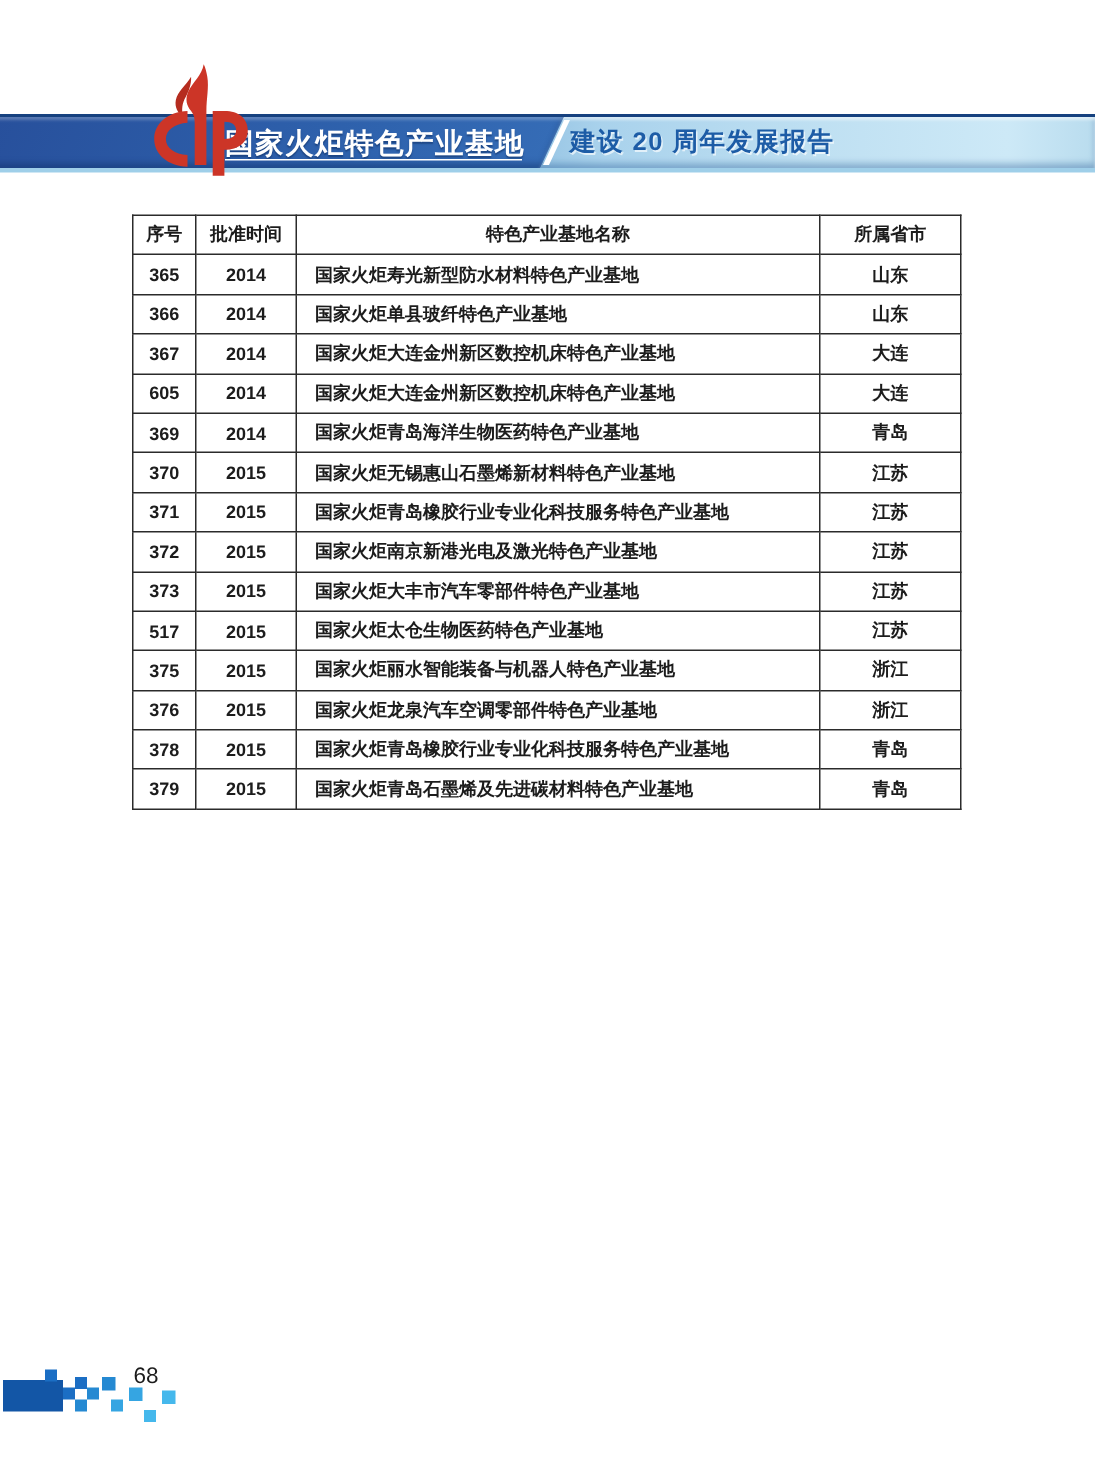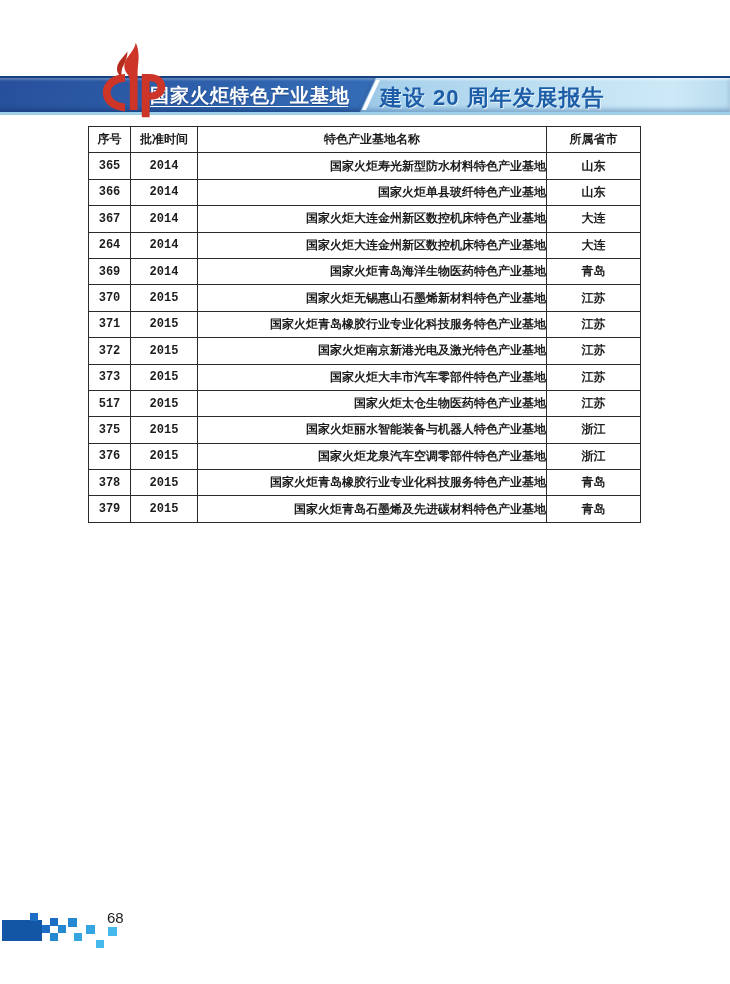--- a/index.html
+++ b/index.html
@@ -43,56 +43,55 @@
     font-size:19px;font-weight:bold;color:#ffffff;
     letter-spacing:1px;white-space:nowrap;
     text-shadow:0 1px 1px rgba(10,40,90,.5);
   }
   .title-underline{
     position:absolute;left:150px;top:28px;width:198px;height:1px;
     background:#ffffff;
   }
   .band-title-right{
     position:absolute;left:380px;top:5px;
-    font-size:22px;font-weight:bold;color:#1d5ca6;
+    font-size:17px;font-weight:bold;color:#1d5ca6;
     letter-spacing:1px;white-space:nowrap;
     text-shadow:1px 1px 0 rgba(255,255,255,.65);
   }
   .logo{
     position:absolute;left:95px;top:42px;width:72px;height:76px;
   }
 
   
   .base-table{
-    position:absolute;left:88px;top:126px;
+    position:absolute;left:88px;top:143px;
     border-collapse:collapse;table-layout:fixed;
     width:552px;
-    font-family:Liberation Mono, monospace;
   }
   .base-table td,.base-table th{
     border:1px solid #2b2b2b;
     height:25.4px;
     font-size:12px;
     font-weight:bold;
     color:#1c1c1c;
     text-align:center;
     vertical-align:middle;
     padding:0;
     overflow:hidden;
     white-space:nowrap;
   }
   .base-table td.cell-name{
-    text-align:right;
+    text-align:left;
     padding-left:12px;
   }
 
   
   .page-number{
     position:absolute;left:89px;top:909px;
-    font-size:15px;color:#1c1c1c;font-weight:normal;margin-left:18px;
+    font-size:15px;color:#1c1c1c;font-weight:normal;
   }
   .pixel-mosaic{
     position:absolute;left:0;top:908px;width:122px;height:48px;
   }
   .px1{fill:#1356a6;} .px2{fill:#1b6ec4;} .px3{fill:#2589d2;} .px4{fill:#35a5e2;} .px5{fill:#45b8ec;}
 </style>
 </head>
 <body>
 
 <div class="page">
@@ -151,21 +150,21 @@
       <td class="cell-name">国家火炬单县玻纤特色产业基地</td>
       <td class="cell-province">山东</td>
     </tr>
         <tr>
       <td class="cell-no">367</td>
       <td class="cell-year">2014</td>
       <td class="cell-name">国家火炬大连金州新区数控机床特色产业基地</td>
       <td class="cell-province">大连</td>
     </tr>
         <tr>
-      <td class="cell-no">264</td>
+      <td class="cell-no">605</td>
       <td class="cell-year">2014</td>
       <td class="cell-name">国家火炬大连金州新区数控机床特色产业基地</td>
       <td class="cell-province">大连</td>
     </tr>
         <tr>
       <td class="cell-no">369</td>
       <td class="cell-year">2014</td>
       <td class="cell-name">国家火炬青岛海洋生物医药特色产业基地</td>
       <td class="cell-province">青岛</td>
     </tr>

